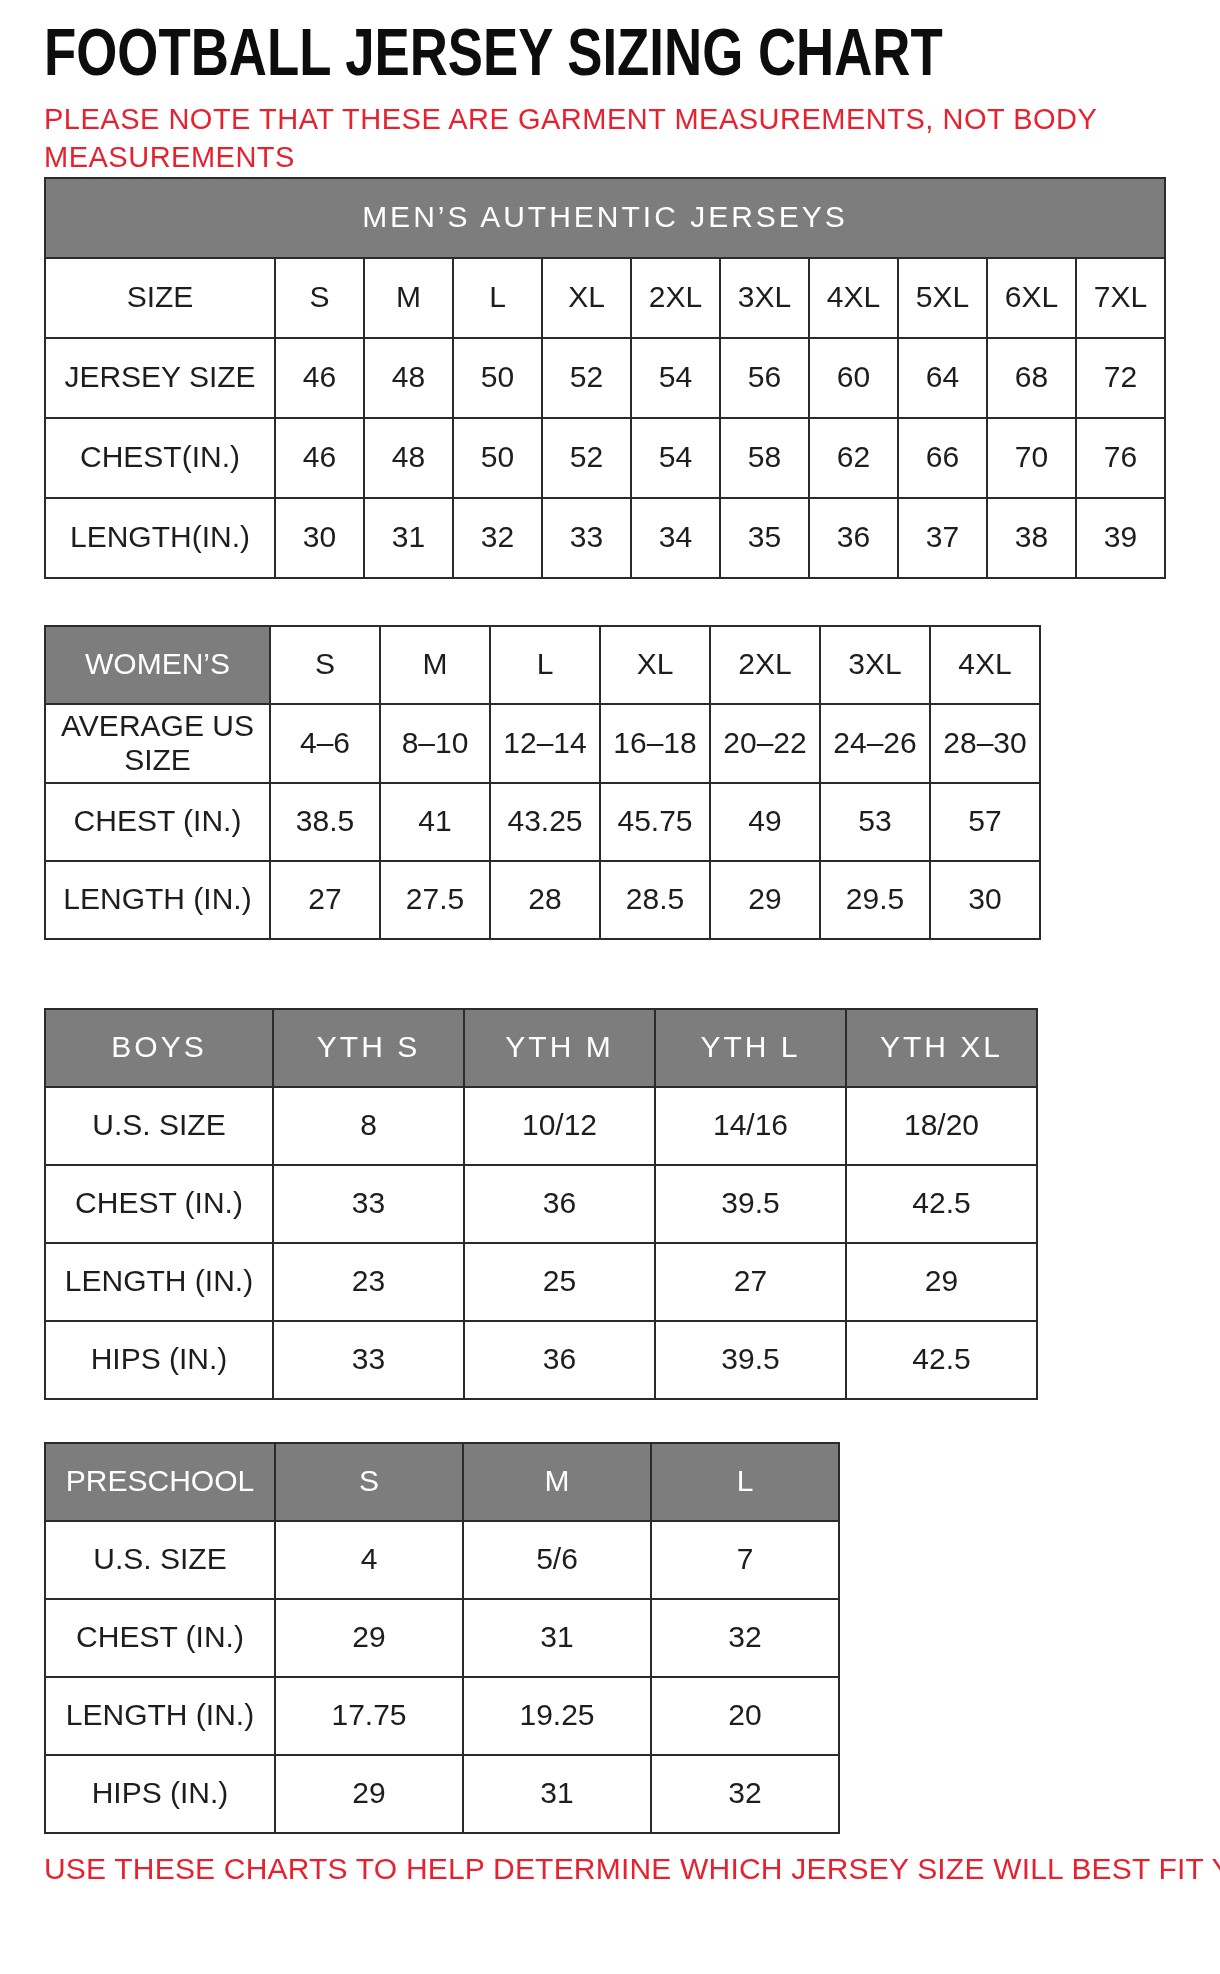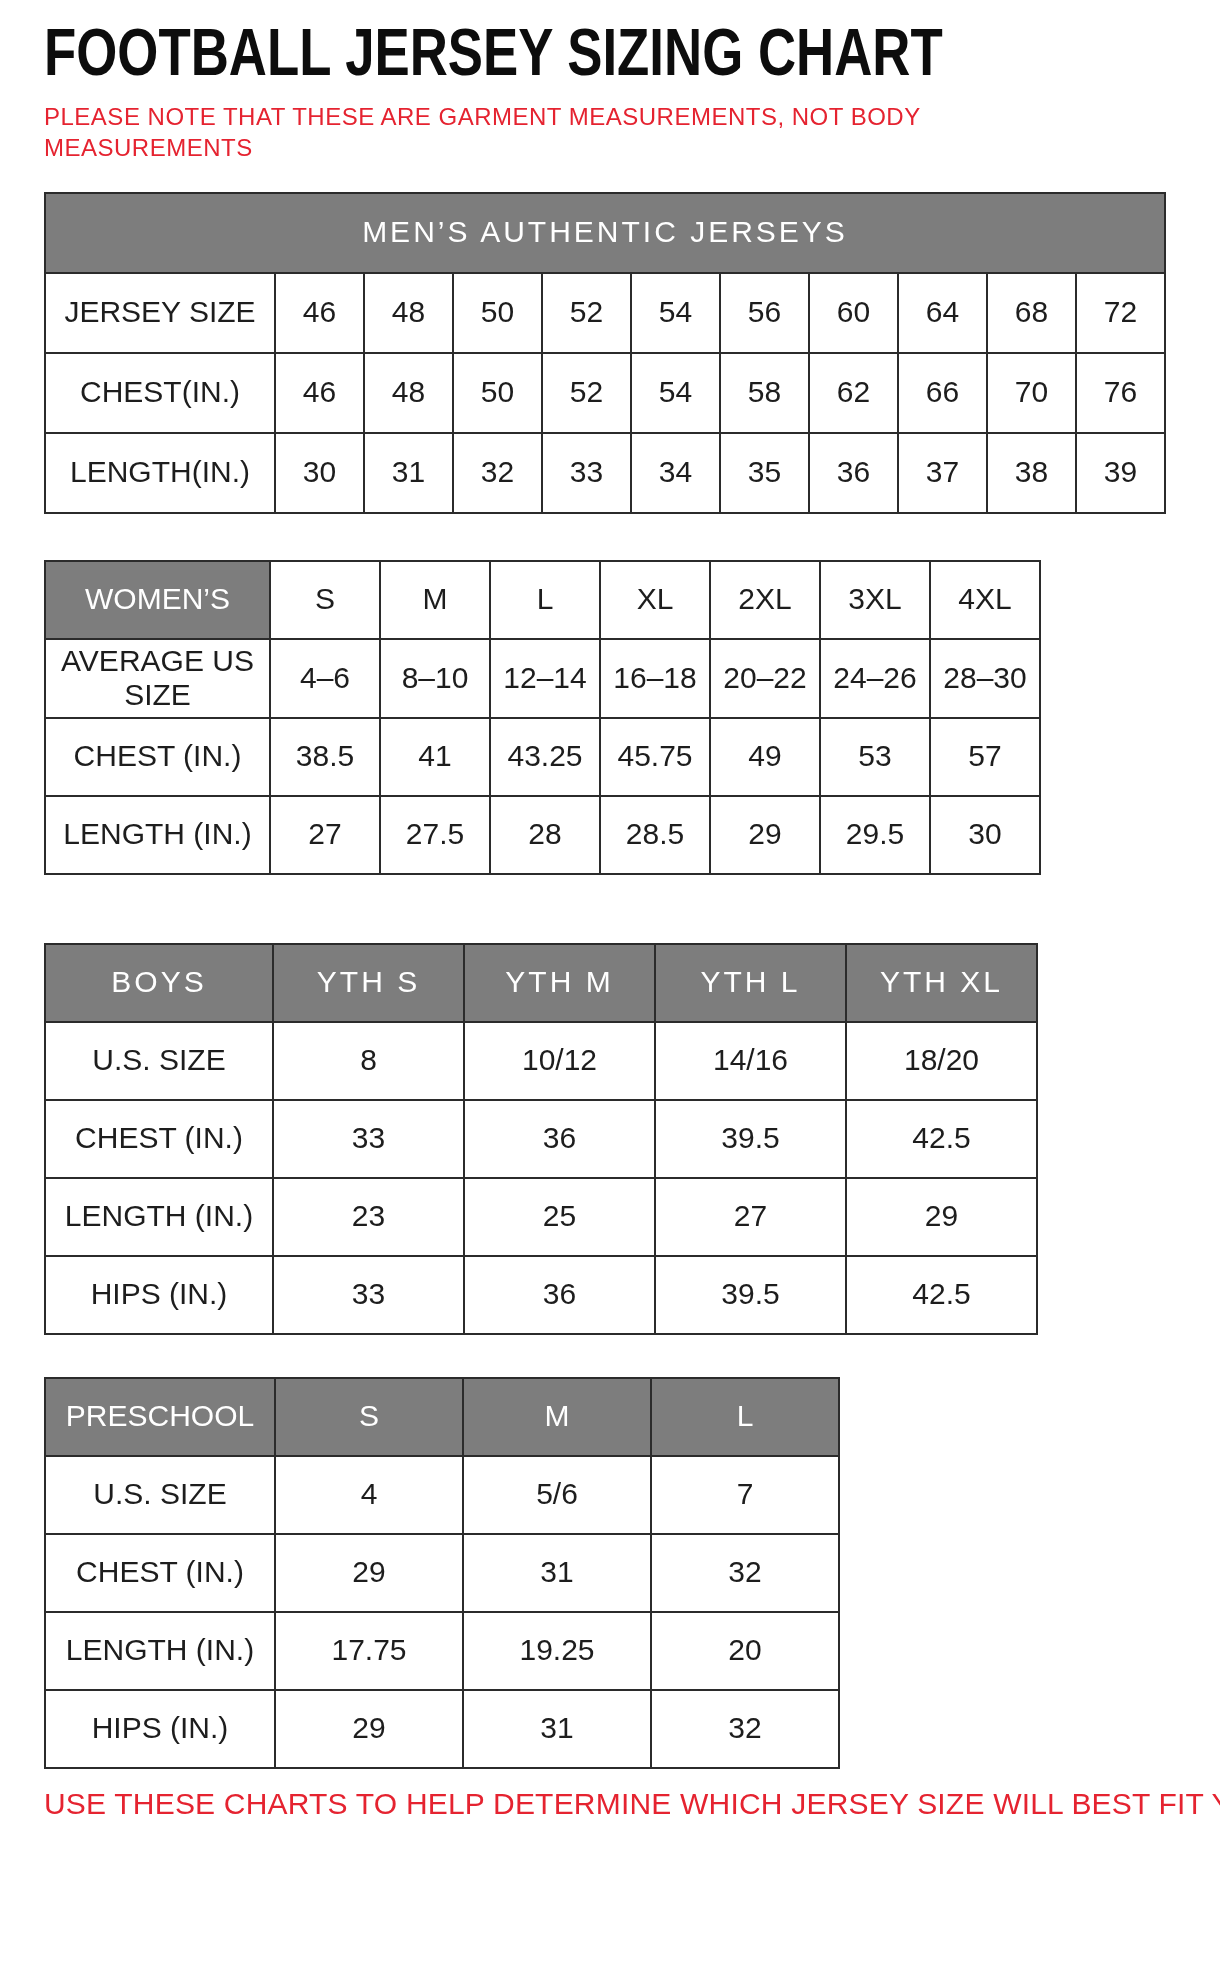--- a/index.html
+++ b/index.html
@@ -18,21 +18,21 @@
     color: #0d0d0d;
     letter-spacing: 0;
     white-space: nowrap;
     transform: scaleX(0.80);
     transform-origin: 0 50%;
     line-height: 1.05;
   }
   .note {
     margin-top: 14px;
     color: #e52330;
-    font-size: 24px;
+    font-size: 29px;
     line-height: 1.3;
     max-width: 1080px;
     letter-spacing: 0.5px;
   }
   .footer {
     margin-top: 18px;
     color: #e52330;
     font-size: 30px;
     white-space: nowrap;
     letter-spacing: 0.2px;
@@ -54,21 +54,21 @@
     height: 78px;
     padding: 4px 6px;
     line-height: 1.15;
     overflow: hidden;
   }
   table.mens td { height: 80px; }
   td.gray { background: #7d7d7d; color: #ffffff; }
   td.gmid { border-right-color: #7d7d7d; }
   td.band { font-size: 35px; letter-spacing: 3px; height: 74px; }
   td.hdr  { height: 68px; }
-  .mt-mens { margin-top: 28px; }
+  .mt-mens { }
   .mt-wom  { margin-top: 46px; }
   .mt-boys { margin-top: 68px; }
   .mt-pre  { margin-top: 42px; }
 </style>
 </head>
 <body>
 
 <div class="page">
 
   <h1 class="title">FOOTBALL JERSEY SIZING CHART</h1>
@@ -86,20 +86,33 @@
         <col style="width:89px">
         <col style="width:89px">
         <col style="width:89px">
         <col style="width:89px">
         <col style="width:89px">
         <col style="width:89px">
       </colgroup>
     <tbody>
       <tr>
         <td class="gray band" colspan="11">MEN’S AUTHENTIC JERSEYS</td>
+      </tr>
+      <tr>
+        <td>SIZE</td>
+        <td>S</td>
+        <td>M</td>
+        <td>L</td>
+        <td>XL</td>
+        <td>2XL</td>
+        <td>3XL</td>
+        <td>4XL</td>
+        <td>5XL</td>
+        <td>6XL</td>
+        <td>7XL</td>
       </tr>
       <tr>
         <td>JERSEY SIZE</td>
         <td>46</td>
         <td>48</td>
         <td>50</td>
         <td>52</td>
         <td>54</td>
         <td>56</td>
         <td>60</td>

